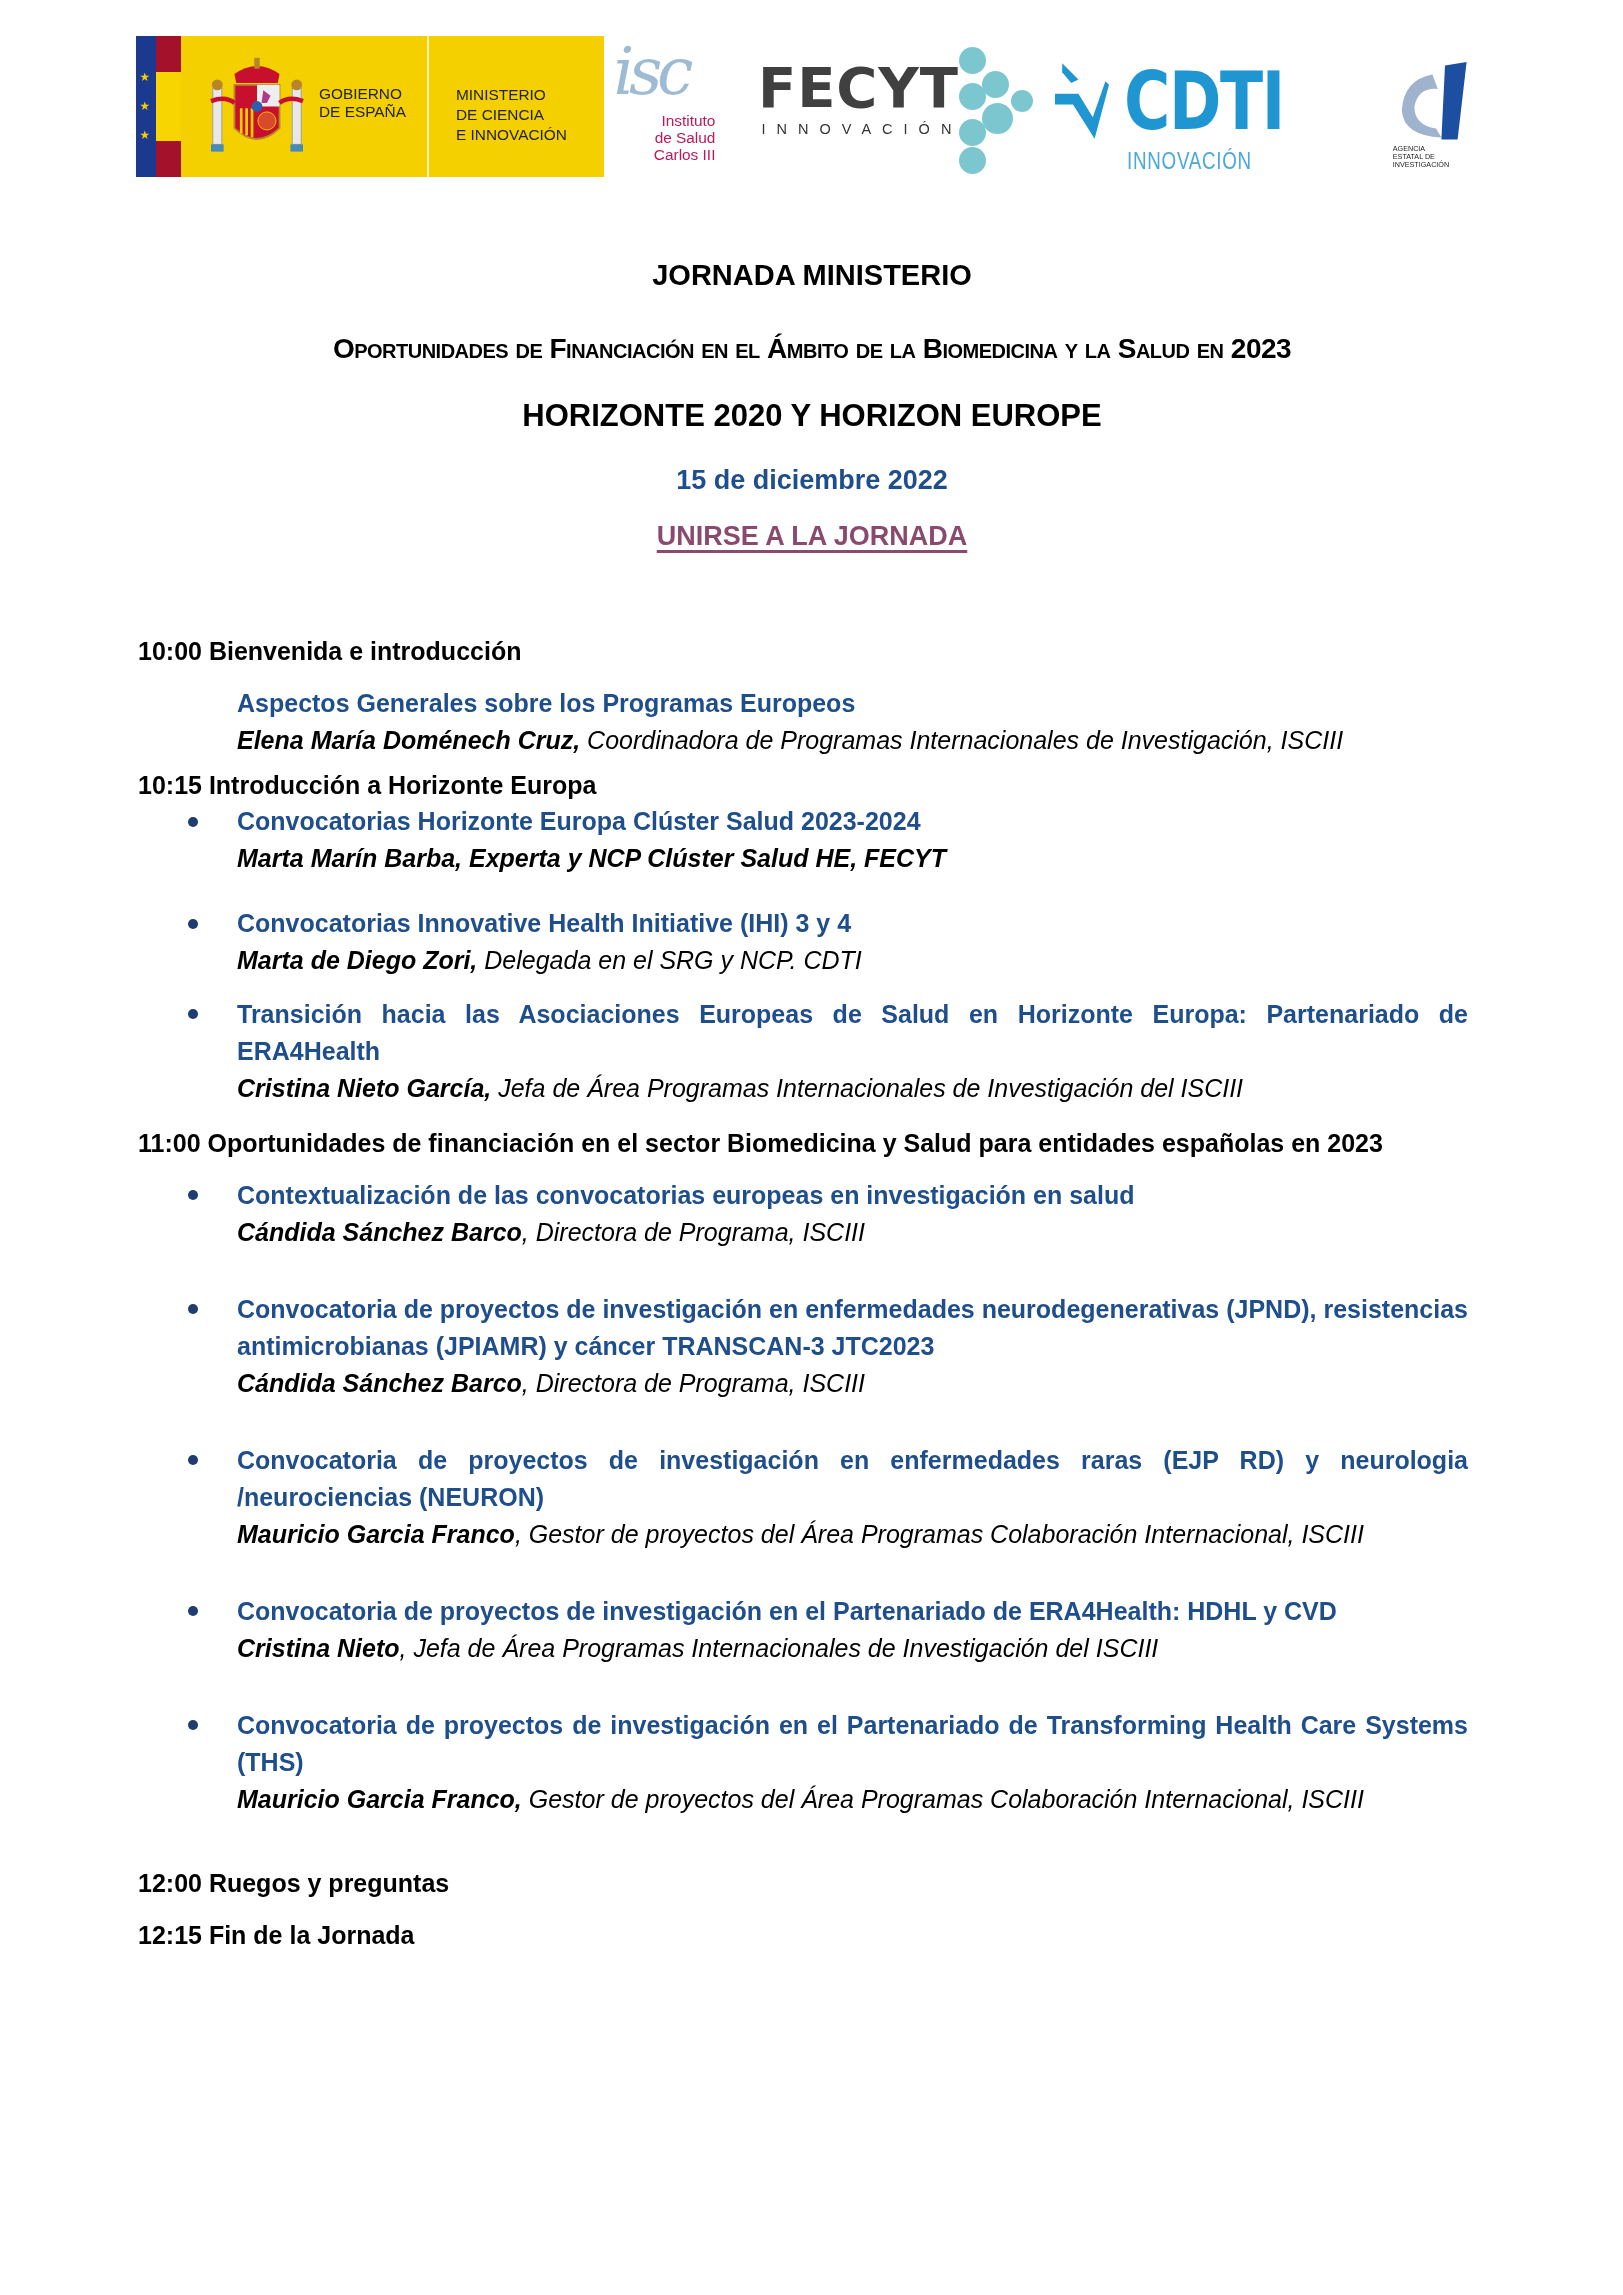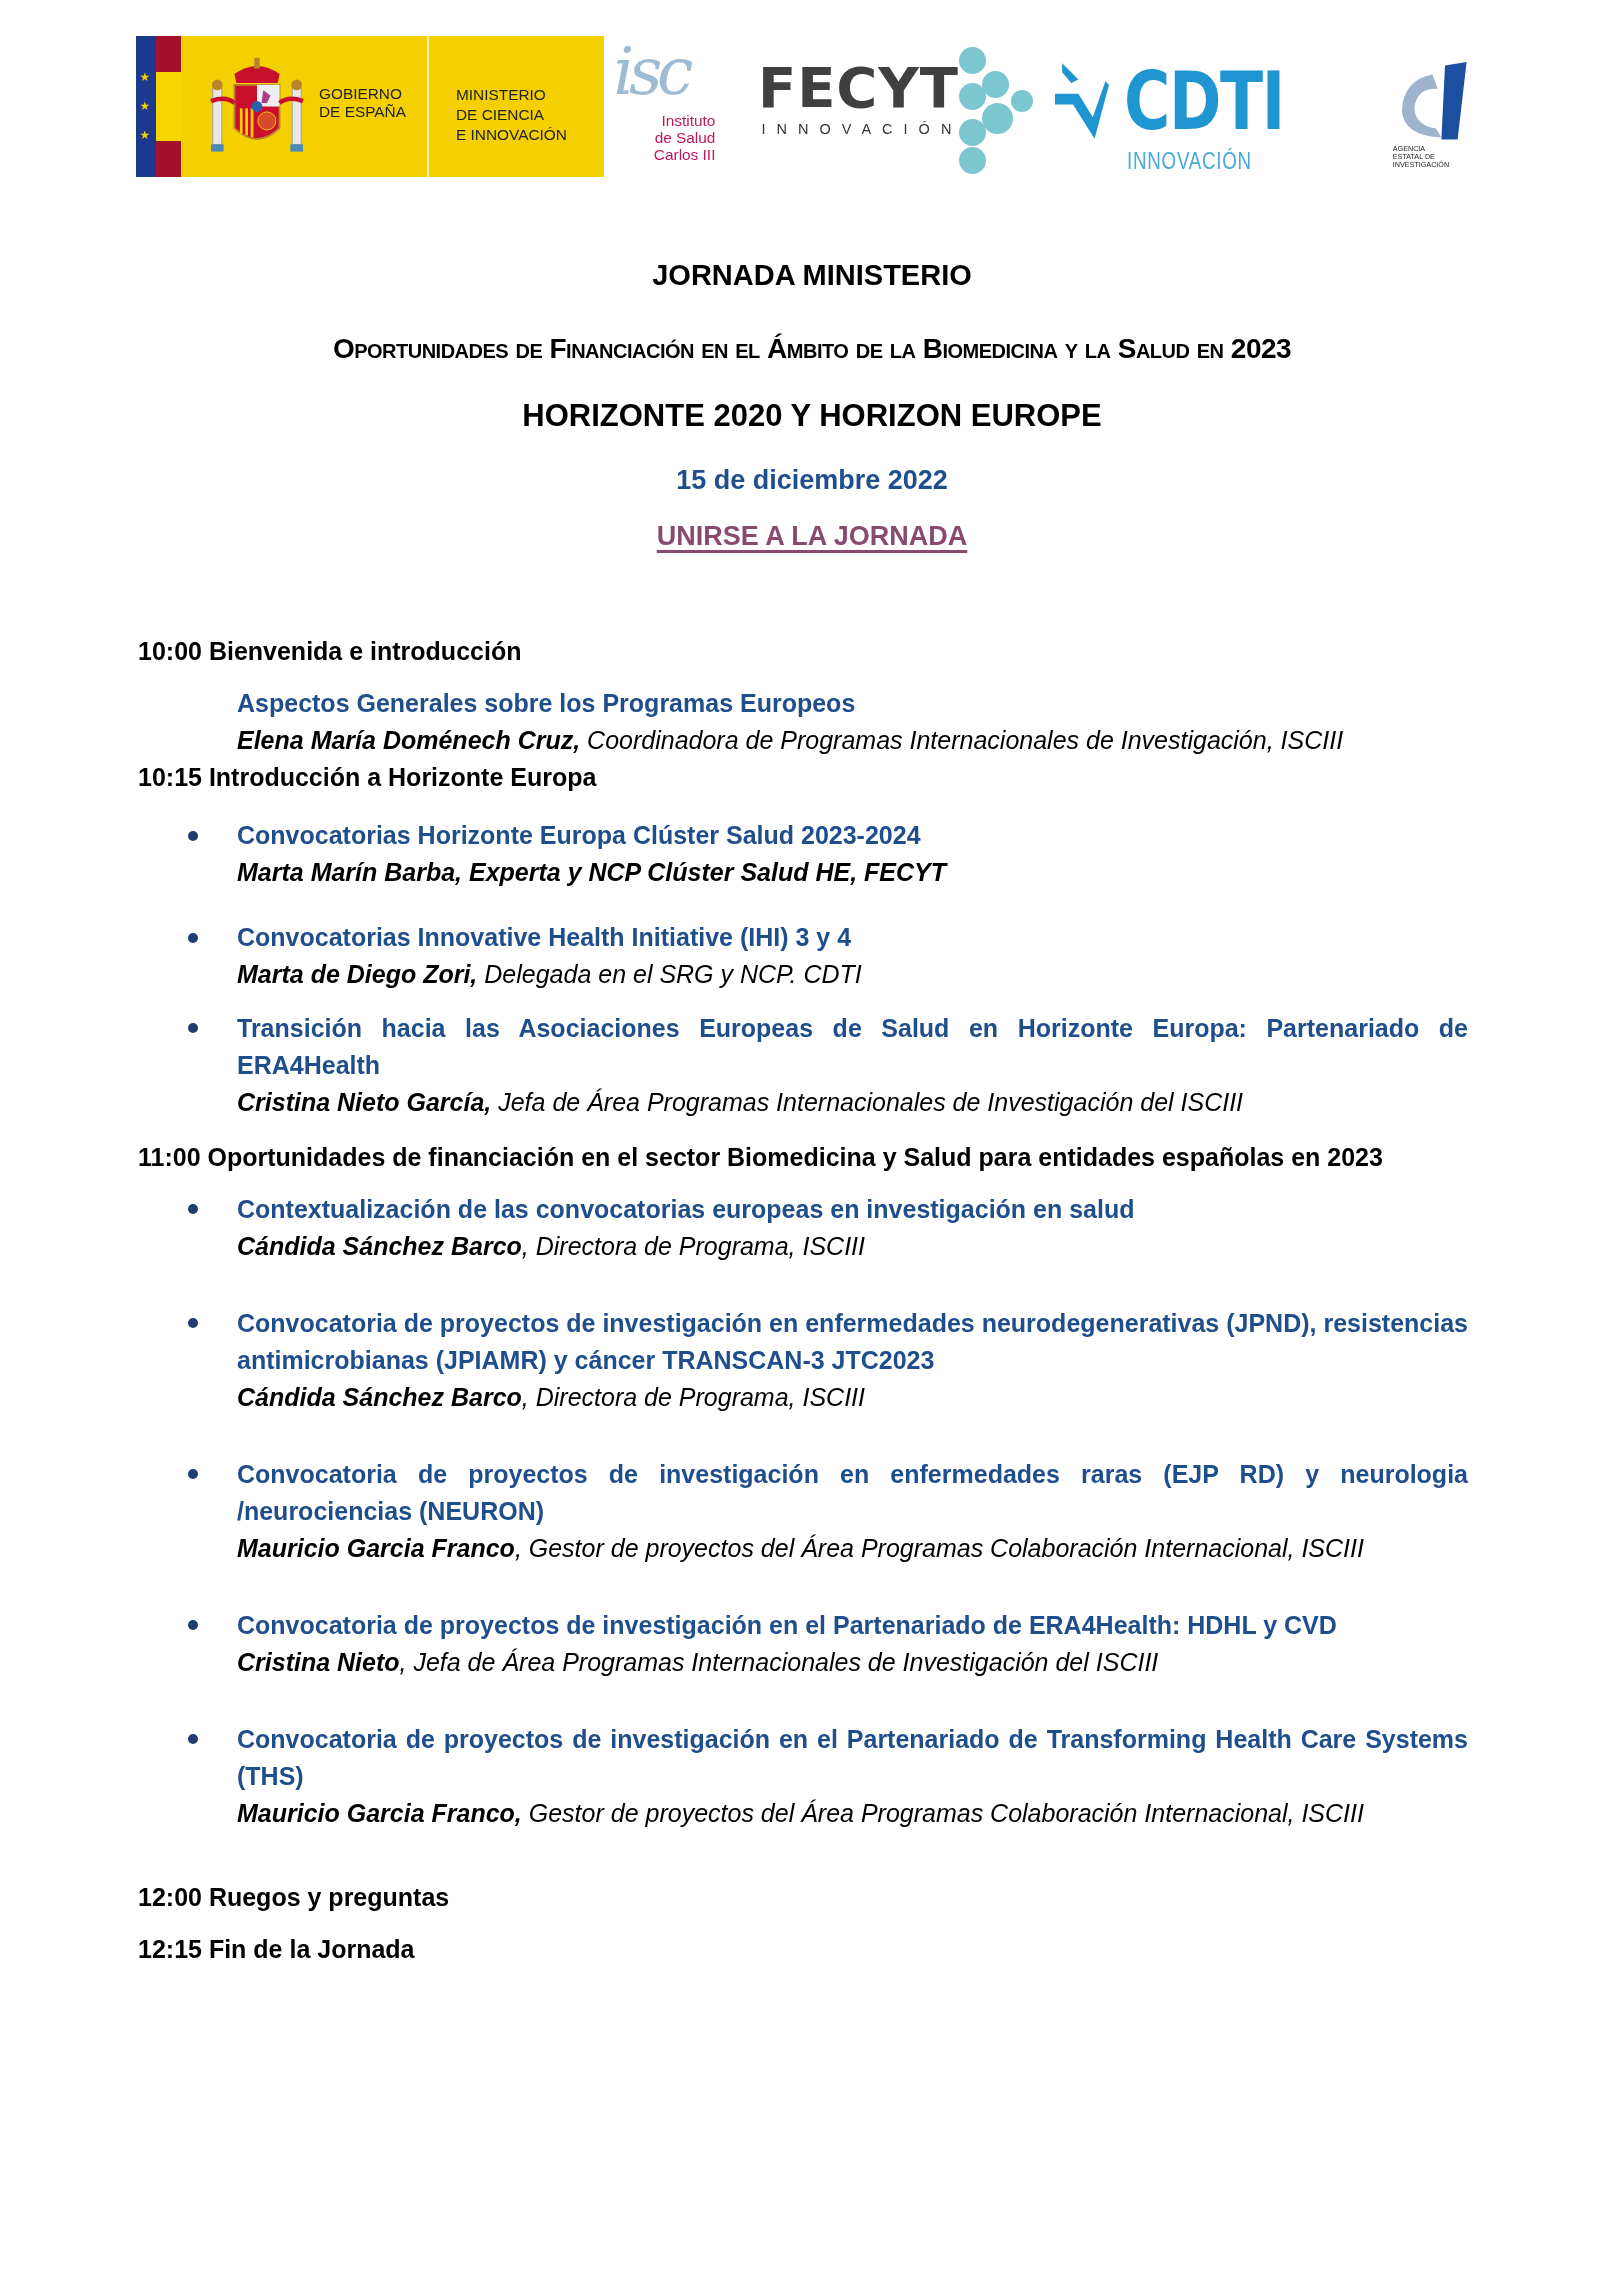--- a/index.html
+++ b/index.html
@@ -157,22 +157,22 @@
 </div>
 
 <div class="agenda">
 
   <div class="slot">10:00 Bienvenida e introducción</div>
   <div class="talk" style="margin-top:16.3px">
     <div class="title">Aspectos Generales sobre los Programas Europeos</div>
     <div class="speaker"><b>Elena María Doménech Cruz,</b><span> Coordinadora de Programas Internacionales de Investigación, ISCIII</span></div>
   </div>
 
-  <div class="slot" style="margin-top:0">10:15 Introducción a Horizonte Europa</div>
-  <div class="talk" style="margin-top:22px">
+  <div class="slot" style="margin-top:8px">10:15 Introducción a Horizonte Europa</div>
+  <div class="talk" style="">
     <span class="bullet"></span>
     <div class="title">Convocatorias Horizonte Europa Clúster Salud 2023-2024</div>
     <div class="speaker"><b>Marta Marín Barba, Experta y NCP Clúster Salud HE, FECYT</b><span></span></div>
   </div>
   <div class="talk" style="margin-top:28px">
     <span class="bullet"></span>
     <div class="title">Convocatorias Innovative Health Initiative (IHI) 3 y 4</div>
     <div class="speaker"><b>Marta de Diego Zori,</b><span> Delegada en el SRG y NCP. CDTI</span></div>
   </div>
   <div class="talk" style="margin-top:16.3px">

